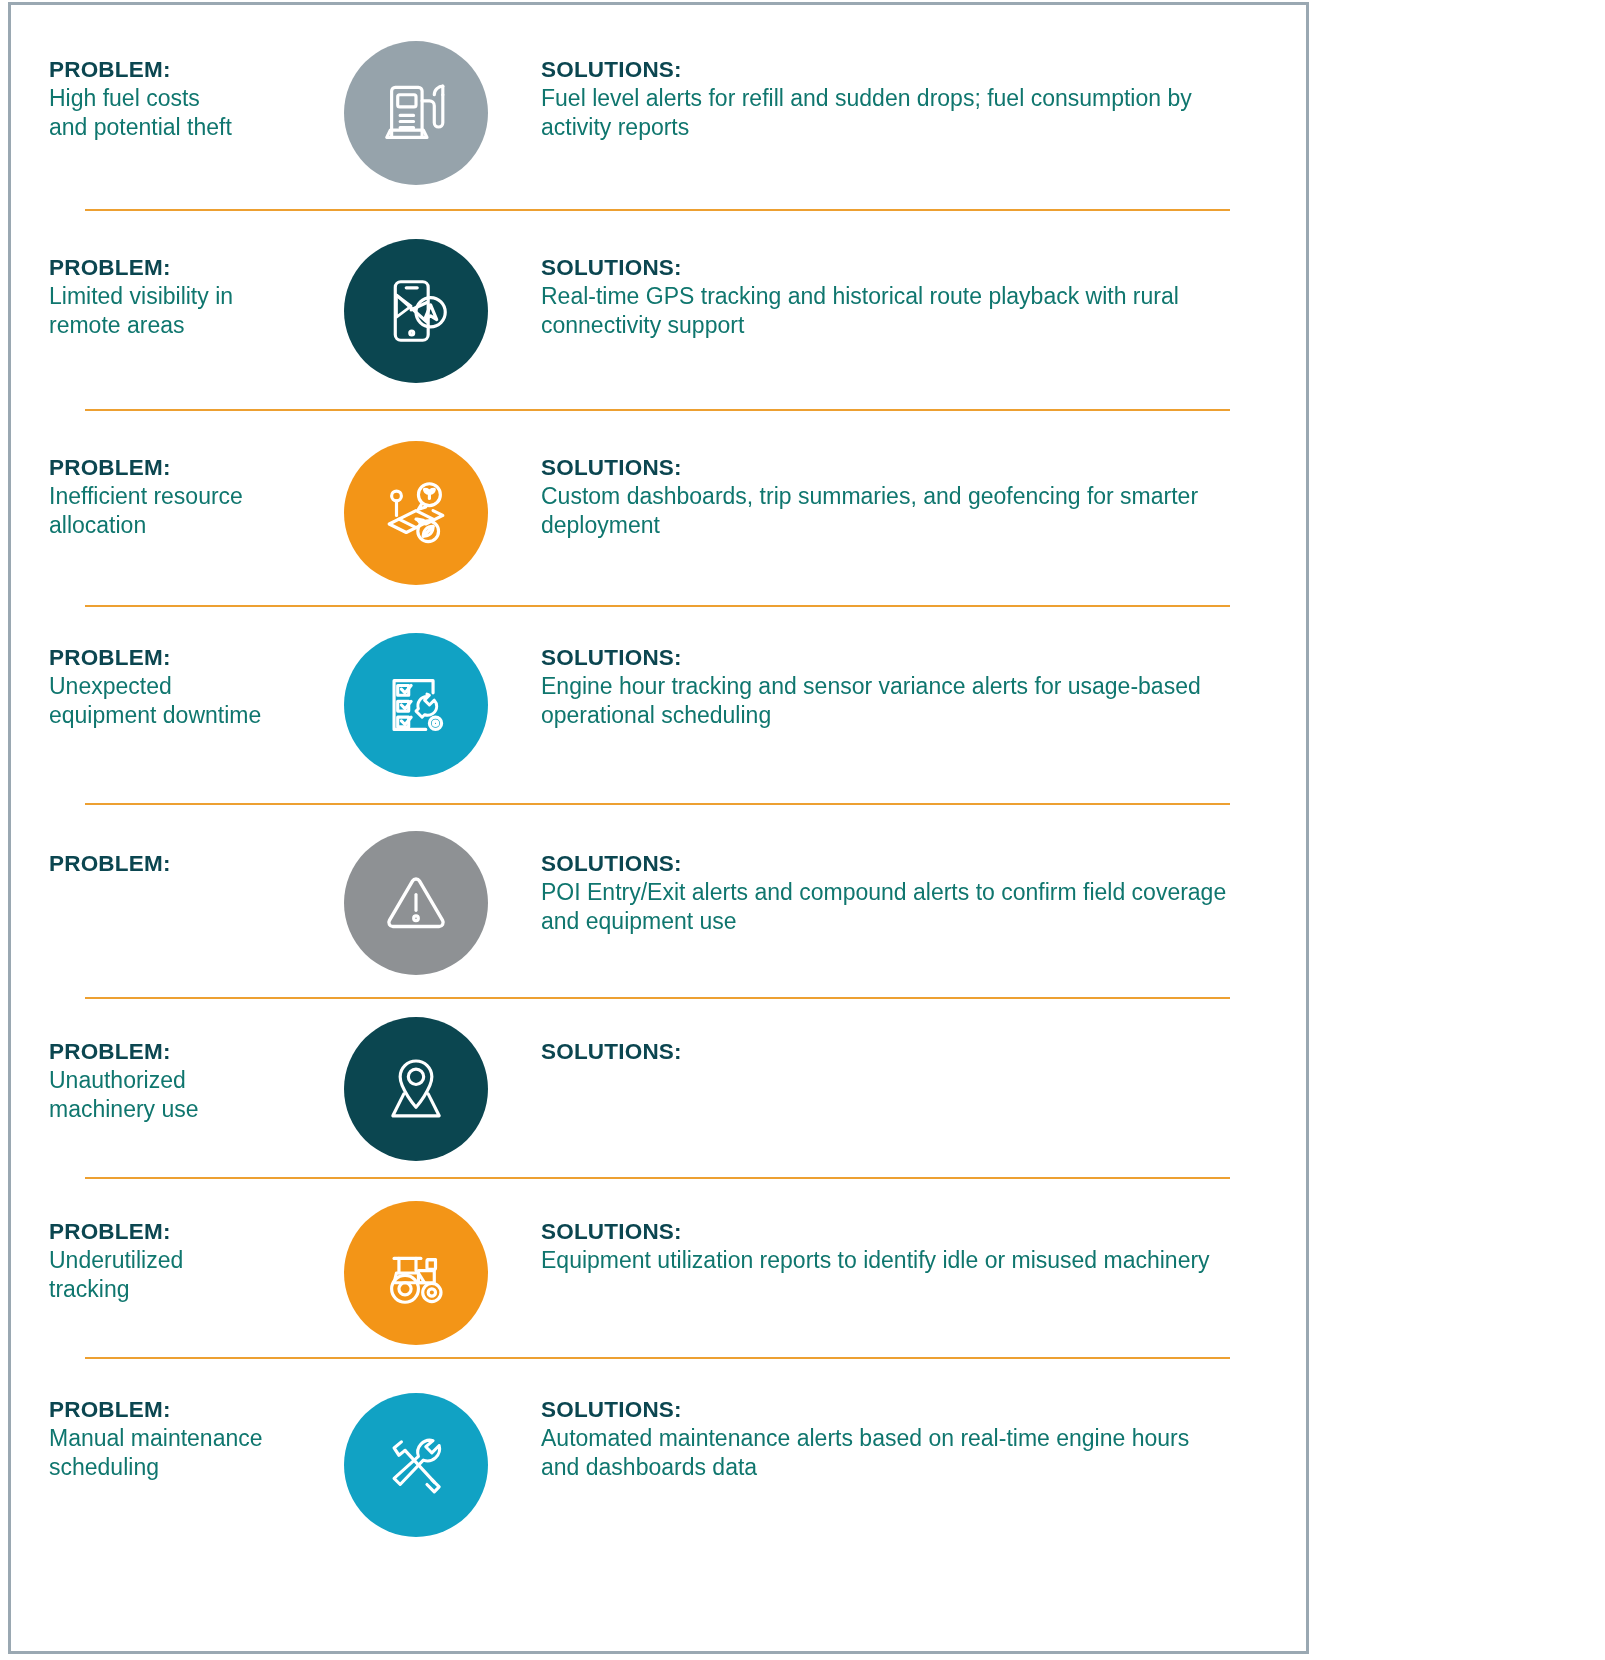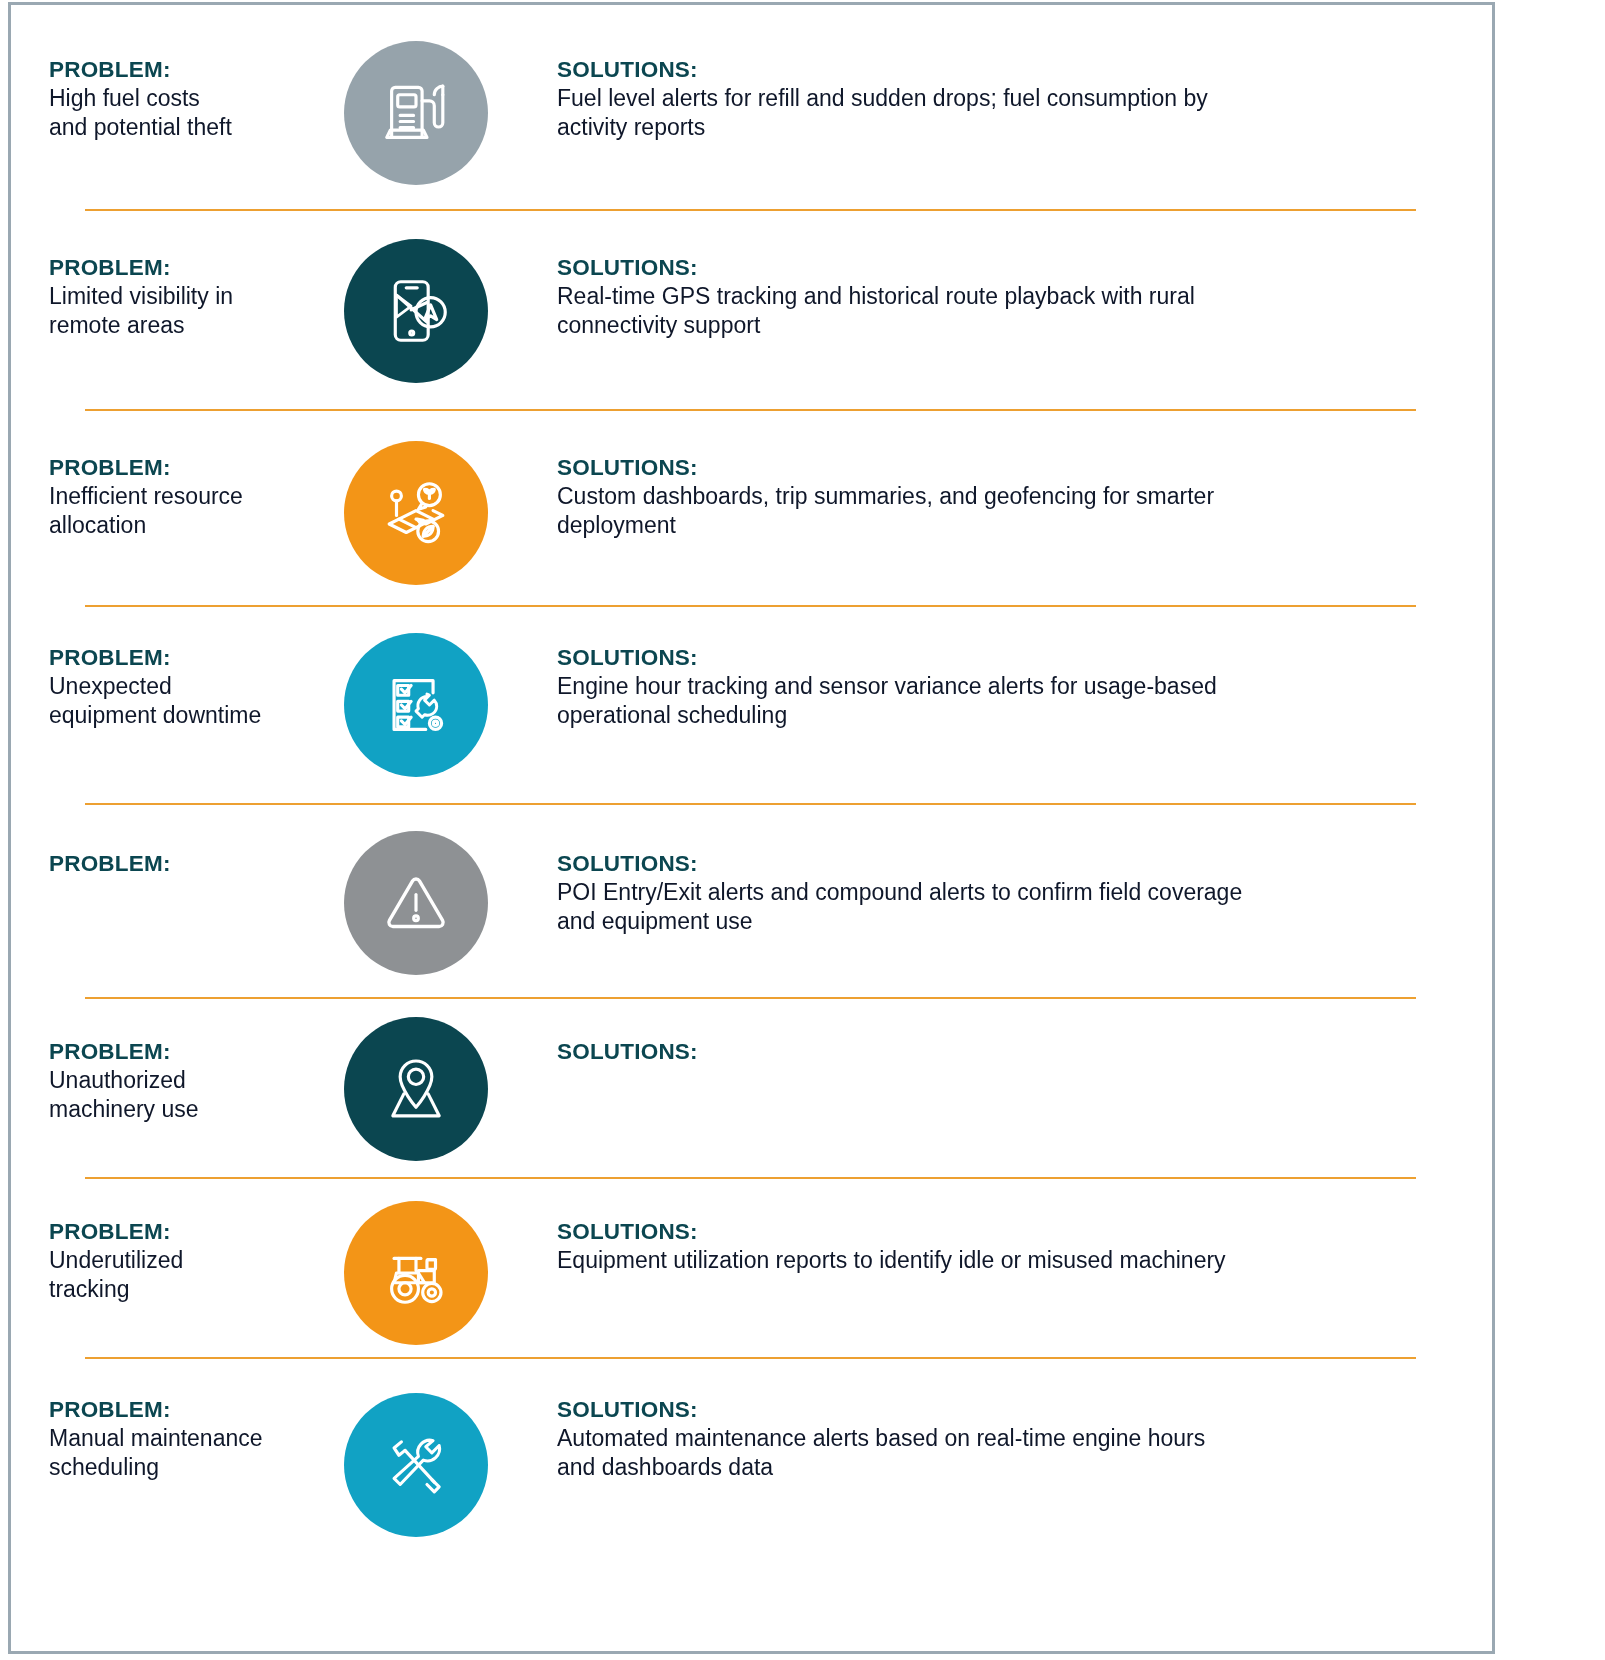--- a/index.html
+++ b/index.html
@@ -8,21 +8,21 @@
     width: 1605px;
     height: 1660px;
     background: #ffffff;
     font-family: "Liberation Sans", sans-serif;
   }
 
   #frame {
     position: absolute;
     left: 8px;
     top: 2px;
-    width: 1487px;
+    width: 1301px;
     height: 1652px;
     border: 3px solid #9aa8b2;
     background: #ffffff;
   }
 
   .rows {
     position: absolute;
     left: 0;
     top: 0;
     width: 100%;
@@ -54,35 +54,34 @@
     width: 192px;
     flex: 0 0 192px;
     display: flex;
     justify-content: center;
     align-items: flex-start;
   }
 
   .sol-col {
     flex: 1 1 auto;
     padding-right: 30px;
-    margin-left: 16px;
   }
 
   .label {
     font-size: 22.5px;
     font-weight: bold;
     letter-spacing: 0.2px;
     color: #0b4650;
     line-height: 1.30;
     white-space: nowrap;
   }
 
   .body-text {
     font-size: 23px;
-    color: #0f172a;
+    color: #0f766e;
     line-height: 1.26;
     font-weight: 400;
   }
 
   .sol-col .label { color: #0b4650; }
 
   .circle {
     width: 144px;
     height: 144px;
     border-radius: 50%;

